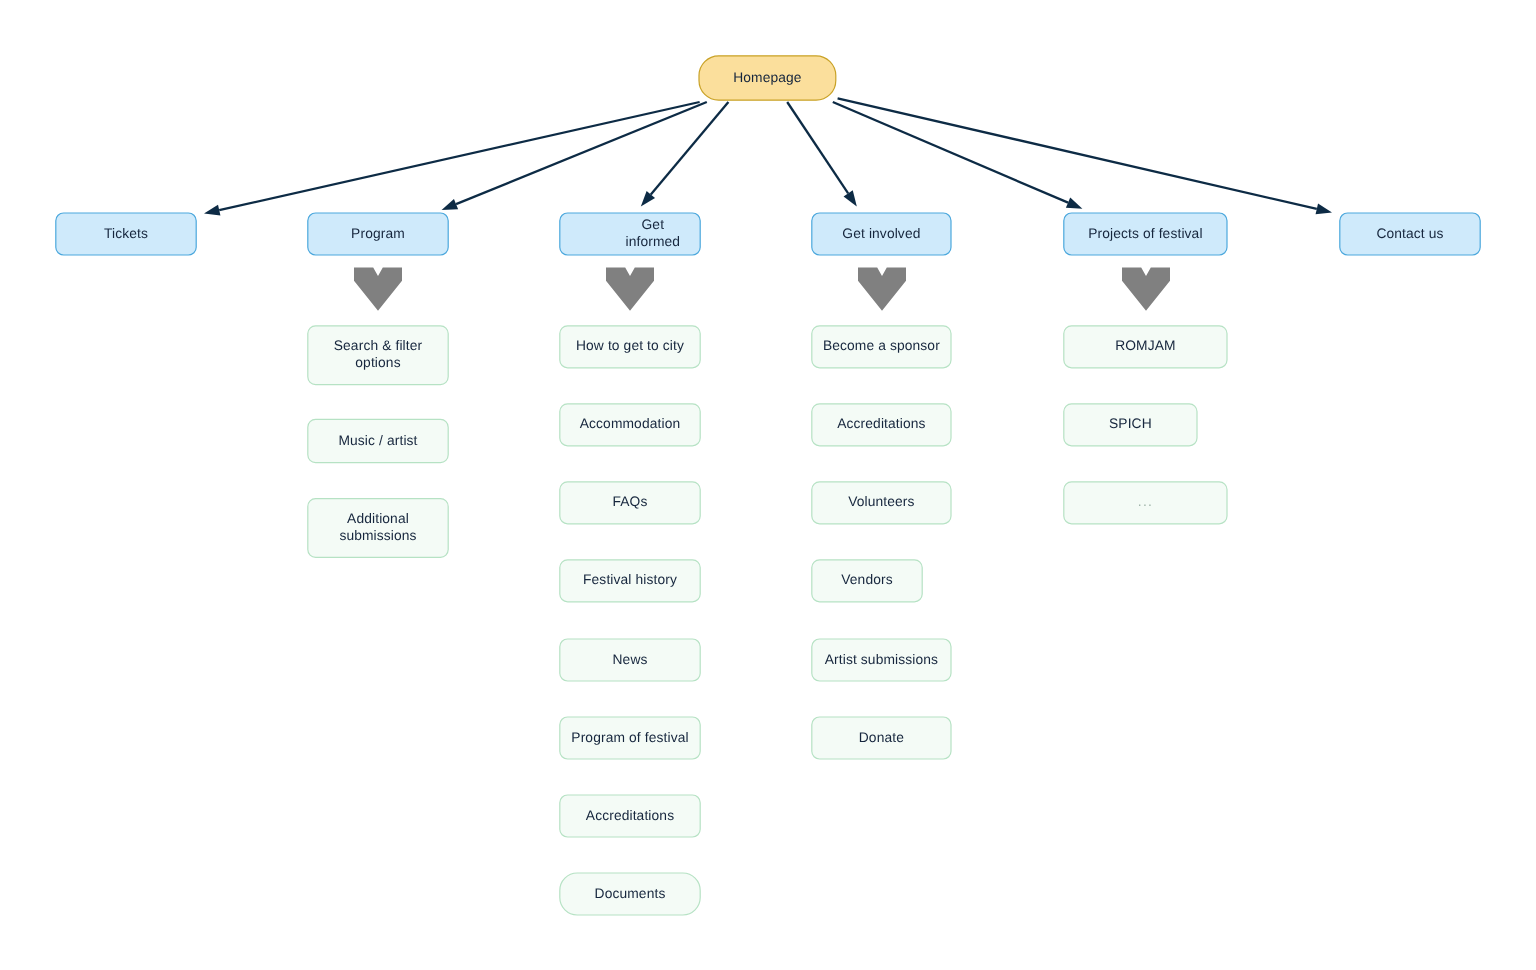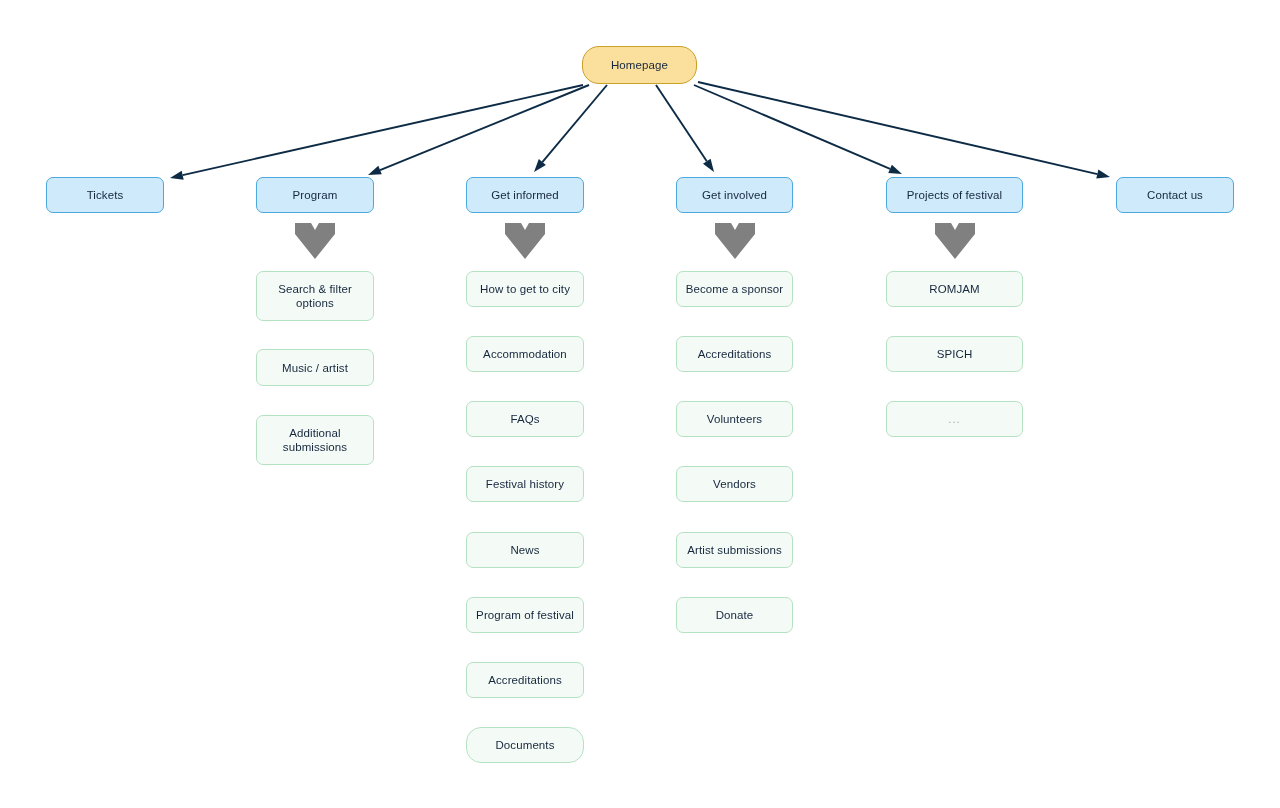--- a/index.html
+++ b/index.html
@@ -101,21 +101,21 @@
     <div class="node node-section" style="left: 46px; top: 177px; width: 118px; height: 36px; text-align: center;">Tickets</div>
     <div class="node node-section" style="left: 256px; top: 177px; width: 118px; height: 36px;">Program</div>
     <div class="arrow-glyph" style="left: 292px; top: 221px;">
       <svg viewBox="0 0 46 40" xmlns="http://www.w3.org/2000/svg">
         <path d="M3 2 H19 L23 9 L27 2 H43 L43 13 L23 38 L3 13 Z" fill="#808080"></path>
       </svg>
     </div>
     <div class="node node-leaf" style="left: 256px; top: 271px; width: 118px; height: 50px;">Search &amp; filter options</div>
     <div class="node node-leaf" style="left: 256px; top: 349px; width: 118px; height: 37px;">Music / artist</div>
     <div class="node node-leaf" style="left: 256px; top: 415px; width: 118px; height: 50px;">Additional submissions</div>
-    <div class="node node-section" style="left: 466px; top: 177px; width: 118px; height: 36px;">Get informed</div>
+    <div class="node node-section" style="left: 466px; top: 177px; width: 118px; height: 36px; padding-left: 44px;">Get informed</div>
     <div class="arrow-glyph" style="left: 502px; top: 221px;">
       <svg viewBox="0 0 46 40" xmlns="http://www.w3.org/2000/svg">
         <path d="M3 2 H19 L23 9 L27 2 H43 L43 13 L23 38 L3 13 Z" fill="#808080"></path>
       </svg>
     </div>
     <div class="node node-leaf" style="left: 466px; top: 271px; width: 118px; height: 36px;">How to get to city</div>
     <div class="node node-leaf" style="left: 466px; top: 336px; width: 118px; height: 36px;">Accommodation</div>
     <div class="node node-leaf" style="left: 466px; top: 401px; width: 118px; height: 36px;">FAQs</div>
     <div class="node node-leaf" style="left: 466px; top: 466px; width: 118px; height: 36px;">Festival history</div>
     <div class="node node-leaf" style="left: 466px; top: 532px; width: 118px; height: 36px;">News</div>
@@ -124,26 +124,26 @@
     <div class="node node-leaf" style="left: 466px; top: 727px; width: 118px; height: 36px; border-radius: 15px;">Documents</div>
     <div class="node node-section" style="left: 676px; top: 177px; width: 117px; height: 36px;">Get involved</div>
     <div class="arrow-glyph" style="left: 711.5px; top: 221px;">
       <svg viewBox="0 0 46 40" xmlns="http://www.w3.org/2000/svg">
         <path d="M3 2 H19 L23 9 L27 2 H43 L43 13 L23 38 L3 13 Z" fill="#808080"></path>
       </svg>
     </div>
     <div class="node node-leaf" style="left: 676px; top: 271px; width: 117px; height: 36px;">Become a sponsor</div>
     <div class="node node-leaf" style="left: 676px; top: 336px; width: 117px; height: 36px;">Accreditations</div>
     <div class="node node-leaf" style="left: 676px; top: 401px; width: 117px; height: 36px;">Volunteers</div>
-    <div class="node node-leaf" style="left: 676px; top: 466px; width: 117px; height: 36px;">Vendors</div>
+    <div class="node node-leaf" style="left: 676px; top: 466px; width: 93px; height: 36px;">Vendors</div>
     <div class="node node-leaf" style="left: 676px; top: 532px; width: 117px; height: 36px;">Artist submissions</div>
     <div class="node node-leaf" style="left: 676px; top: 597px; width: 117px; height: 36px;">Donate</div>
     <div class="node node-section" style="left: 886px; top: 177px; width: 137px; height: 36px;">Projects of festival</div>
     <div class="arrow-glyph" style="left: 931.5px; top: 221px;">
       <svg viewBox="0 0 46 40" xmlns="http://www.w3.org/2000/svg">
         <path d="M3 2 H19 L23 9 L27 2 H43 L43 13 L23 38 L3 13 Z" fill="#808080"></path>
       </svg>
     </div>
     <div class="node node-leaf" style="left: 886px; top: 271px; width: 137px; height: 36px;">ROMJAM</div>
-    <div class="node node-leaf" style="left: 886px; top: 336px; width: 137px; height: 36px;">SPICH</div>
+    <div class="node node-leaf" style="left: 886px; top: 336px; width: 112px; height: 36px;">SPICH</div>
     <div class="node node-leaf is-ellipsis" style="left: 886px; top: 401px; width: 137px; height: 36px;">...</div>
     <div class="node node-section" style="left: 1116px; top: 177px; width: 118px; height: 36px;">Contact us</div>
   </div>
 
 </body></html>

